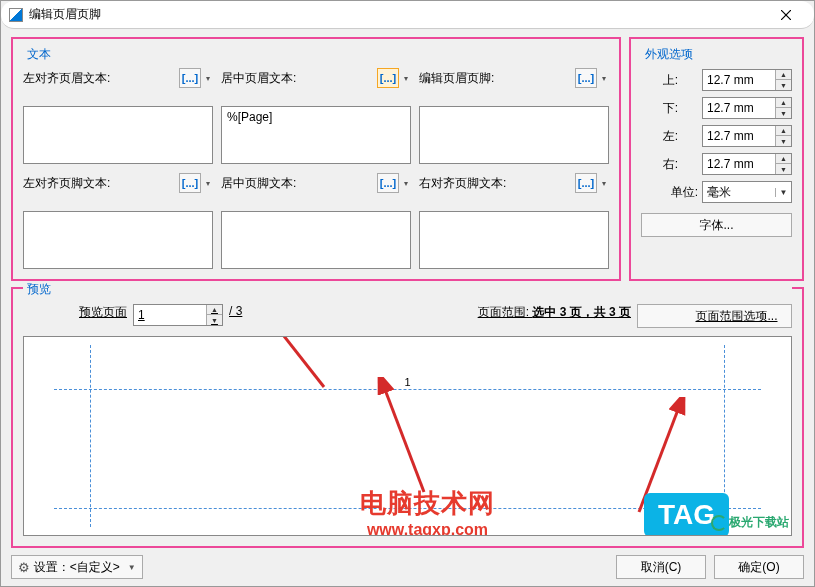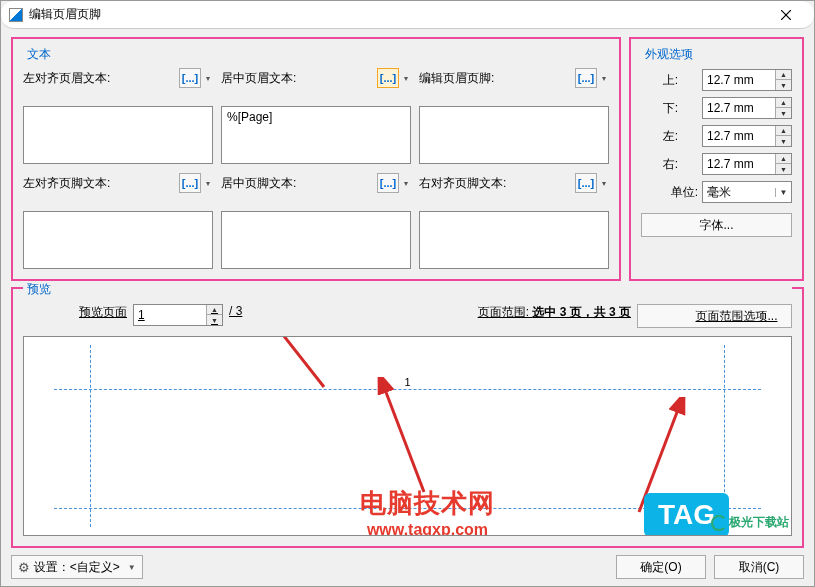--- a/index.html
+++ b/index.html
@@ -264,16 +264,16 @@
 
   </div>
 
   <div class="bottom-bar">
     <div class="settings-btn">
       <span class="gear">⚙</span>
       <span>设置：&lt;自定义&gt;</span>
       <span style="font-size:8px;margin-left:4px;color:#555;">▼</span>
     </div>
     <div class="bb-spacer"></div>
+    <div class="action-btn">取消(C)</div>
     <div class="action-btn">确定(O)</div>
-    <div class="action-btn">取消(C)</div>
   </div>
 </div>
 
 </body></html>

